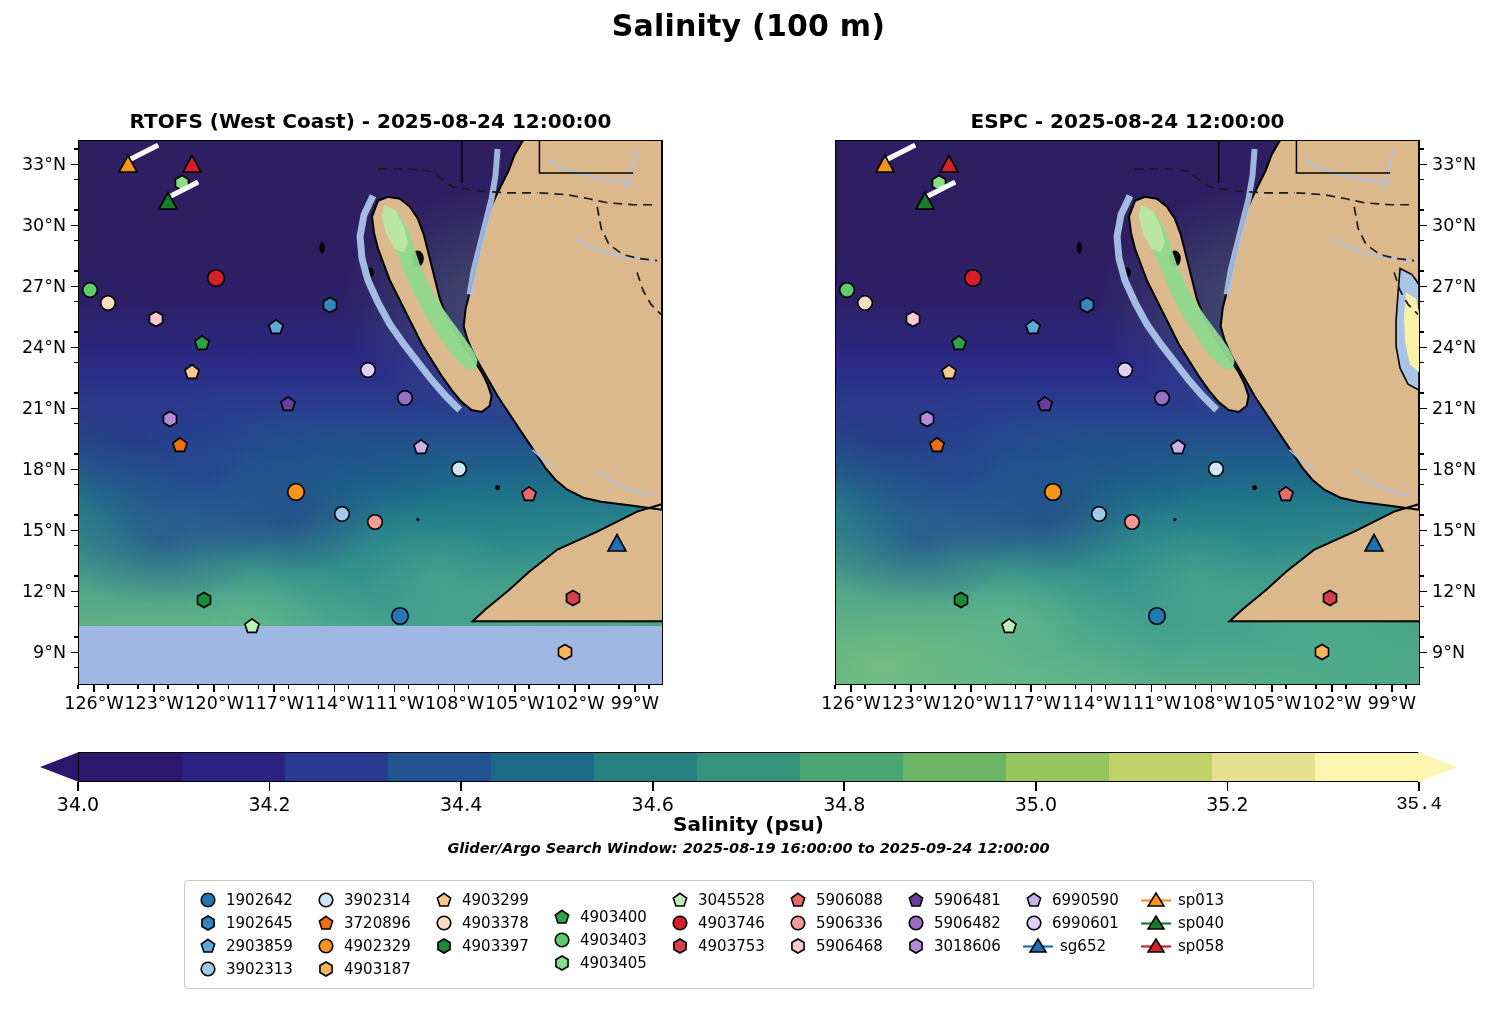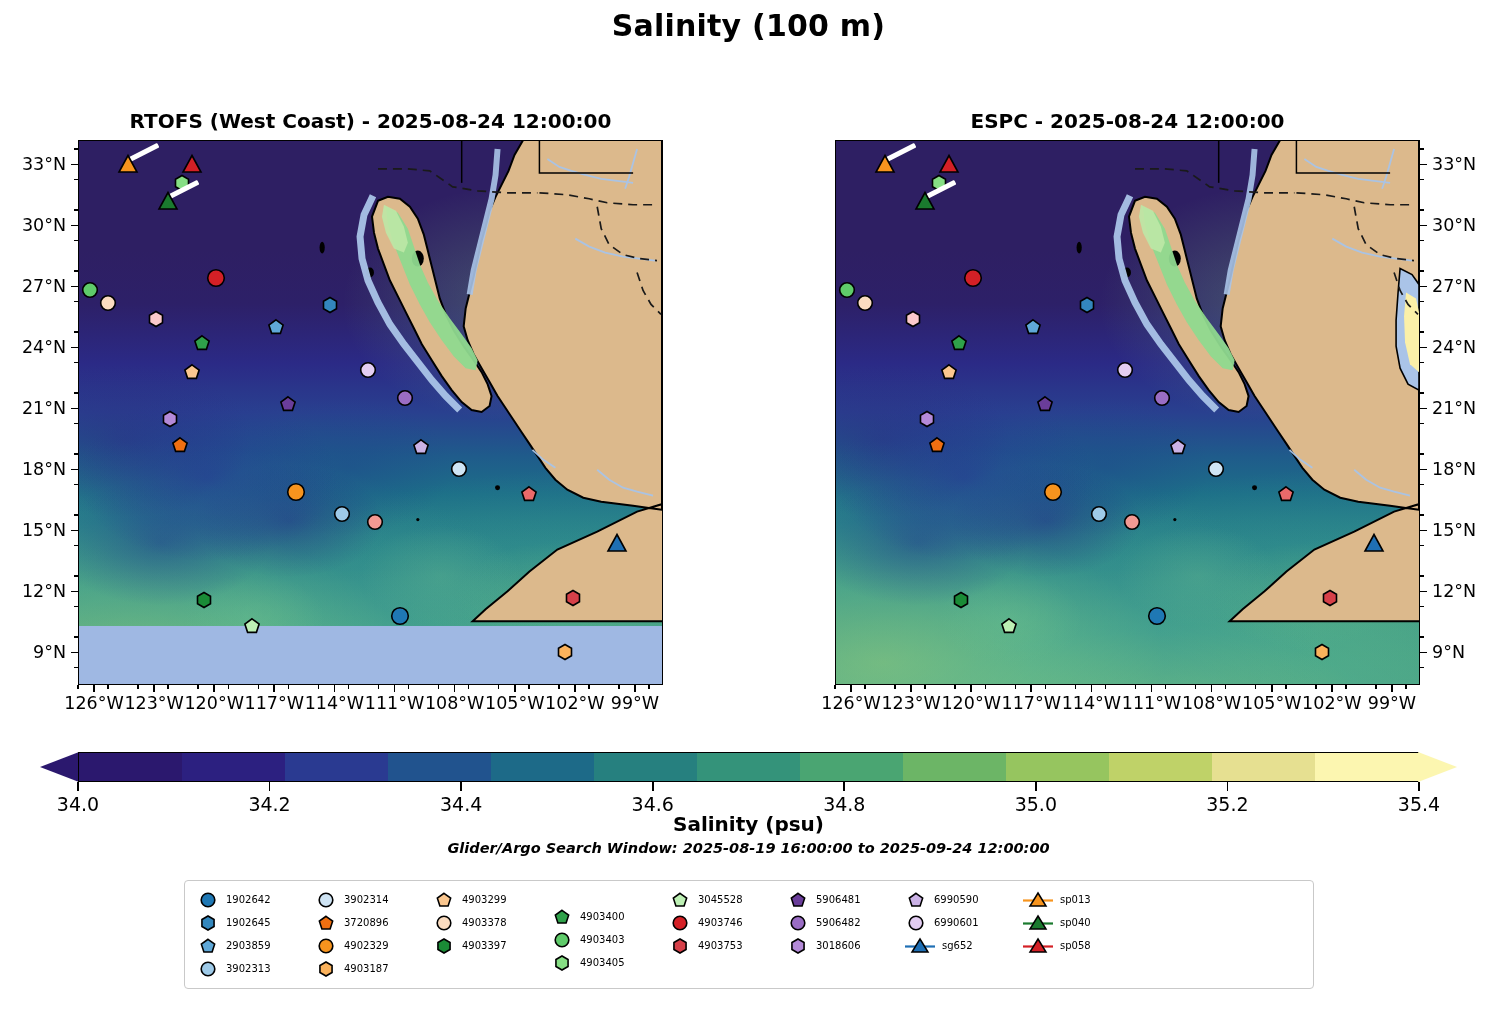--- a/index.html
+++ b/index.html
@@ -89,21 +89,21 @@
   
   #legend{position:absolute;left:184px;top:880px;width:1130px;
     border:1px solid #c9c9c9;border-radius:4px;background:#fff;
     padding:9px 12px 10px 12px;box-sizing:border-box;
     display:flex;gap:0;align-items:flex-start;}
   .leg-col{display:flex;flex-direction:column;gap:4px;}
   .leg-item{display:flex;align-items:center;gap:7px;height:19px;}
   .leg-item .lg-ico{width:22px;height:19px;display:flex;align-items:center;
     justify-content:center;flex:0 0 22px;}
   .leg-item .lg-ico svg{display:block;overflow:visible;}
-  .leg-lab{font-size:10px;color:#000;white-space:nowrap;}
+  .leg-lab{font-size:15px;color:#000;white-space:nowrap;}
 </style>
 </head>
 <body>
 
 <div class="fig">
 
   <div id="fig-title">Salinity (100 m)</div>
 
   <div class="panel" id="panel-left">
     <div class="panel-title">RTOFS (West Coast) - 2025-08-24 12:00:00</div>
@@ -712,21 +712,21 @@
         <div class="cb-lab" style="left: 383.143px;">34.4</div>
         <div class="cb-tick" style="left: 573.864px;"></div>
         <div class="cb-lab" style="left: 574.714px;">34.6</div>
         <div class="cb-tick" style="left: 765.436px;"></div>
         <div class="cb-lab" style="left: 766.286px;">34.8</div>
         <div class="cb-tick" style="left: 957.007px;"></div>
         <div class="cb-lab" style="left: 957.857px;">35.0</div>
         <div class="cb-tick" style="left: 1148.58px;"></div>
         <div class="cb-lab" style="left: 1149.43px;">35.2</div>
         <div class="cb-tick" style="left: 1340.15px;"></div>
-        <div class="cb-lab" style="left: 1341px;">35.4</div>
+        <div class="cb-lab" style="left: 1341px; font-family: Liberation Mono, monospace;">35.4</div>
       </div>
   </div>
   <div id="cb-title">Salinity (psu)</div>
   <div id="cb-caption">Glider/Argo Search Window: 2025-08-19 16:00:00 to 2025-09-24 12:00:00</div>
 
   <div id="legend">
       <div class="leg-col" style="width: 118px;">
         <div class="leg-item">
           <span class="lg-ico">
             <svg width="18" height="18" viewBox="0 0 18 18">
@@ -863,20 +863,46 @@
           </span>
           <span class="leg-lab">4903746</span>
         </div>
         <div class="leg-item">
           <span class="lg-ico">
             <svg width="18" height="18" viewBox="0 0 18 18">
               <polygon points="9.00,2.00 15.06,5.50 15.06,12.50 9.00,16.00 2.94,12.50 2.94,5.50" stroke="#000" stroke-width="1.6" fill="#d64049"></polygon>
             </svg>
           </span>
           <span class="leg-lab">4903753</span>
+        </div>
+      </div>
+      <div class="leg-col" style="width: 118px;">
+        <div class="leg-item">
+          <span class="lg-ico">
+            <svg width="18" height="18" viewBox="0 0 18 18">
+              <polygon points="9.00,2.30 15.66,7.14 13.11,14.96 4.89,14.96 2.34,7.14" stroke="#000" stroke-width="1.6" fill="#ea6a6a"></polygon>
+            </svg>
+          </span>
+          <span class="leg-lab">5906088</span>
+        </div>
+        <div class="leg-item">
+          <span class="lg-ico">
+            <svg width="18" height="18" viewBox="0 0 18 18">
+              <circle cx="9" cy="9" r="6.8" stroke="#000" stroke-width="1.6" fill="#f29a93"></circle>
+            </svg>
+          </span>
+          <span class="leg-lab">5906336</span>
+        </div>
+        <div class="leg-item">
+          <span class="lg-ico">
+            <svg width="18" height="18" viewBox="0 0 18 18">
+              <polygon points="9.00,2.00 15.06,5.50 15.06,12.50 9.00,16.00 2.94,12.50 2.94,5.50" stroke="#000" stroke-width="1.6" fill="#fbc9cb"></polygon>
+            </svg>
+          </span>
+          <span class="leg-lab">5906468</span>
         </div>
       </div>
       <div class="leg-col" style="width: 118px;">
         <div class="leg-item">
           <span class="lg-ico">
             <svg width="18" height="18" viewBox="0 0 18 18">
               <polygon points="9.00,2.30 15.66,7.14 13.11,14.96 4.89,14.96 2.34,7.14" stroke="#000" stroke-width="1.6" fill="#6a3d9a"></polygon>
             </svg>
           </span>
           <span class="leg-lab">5906481</span>

